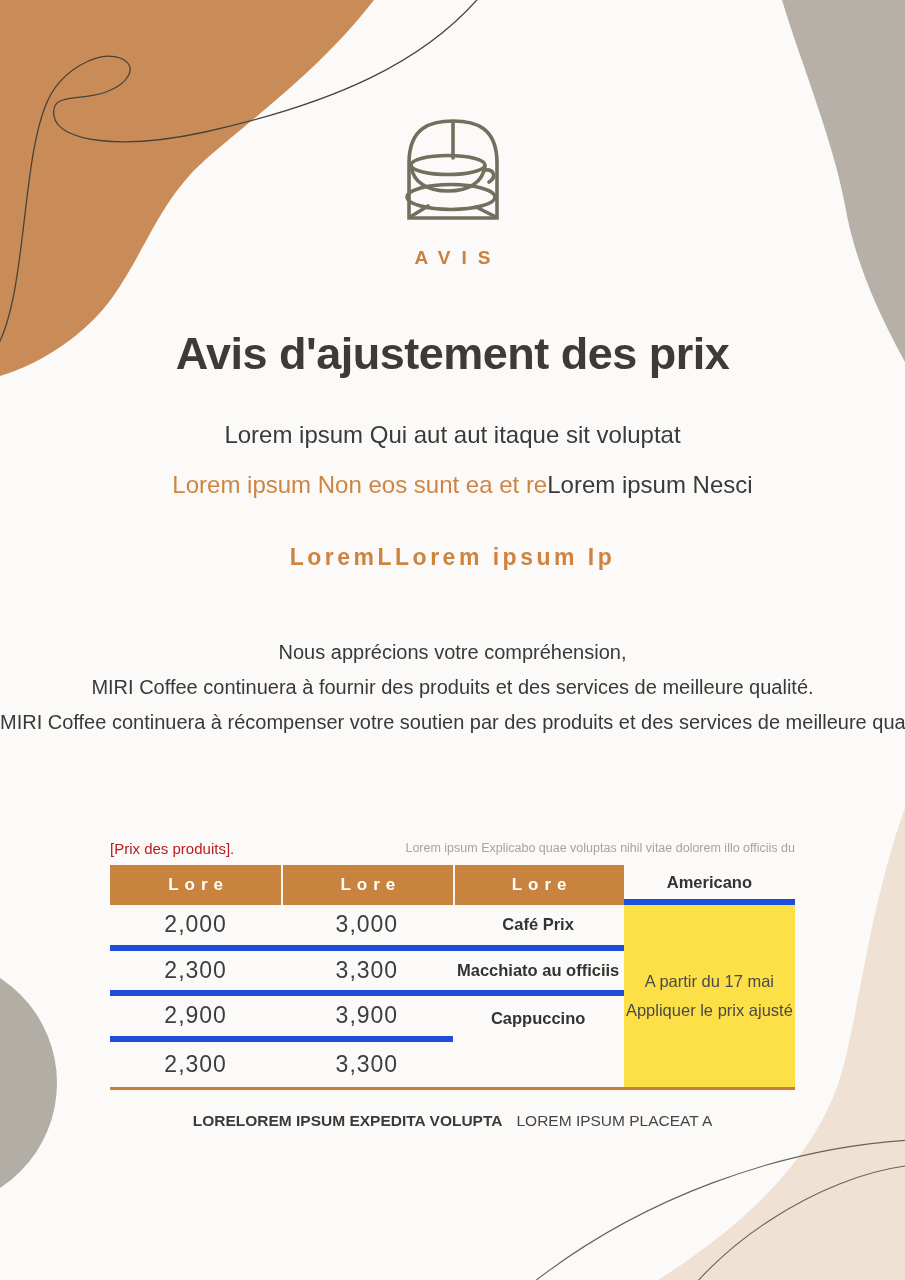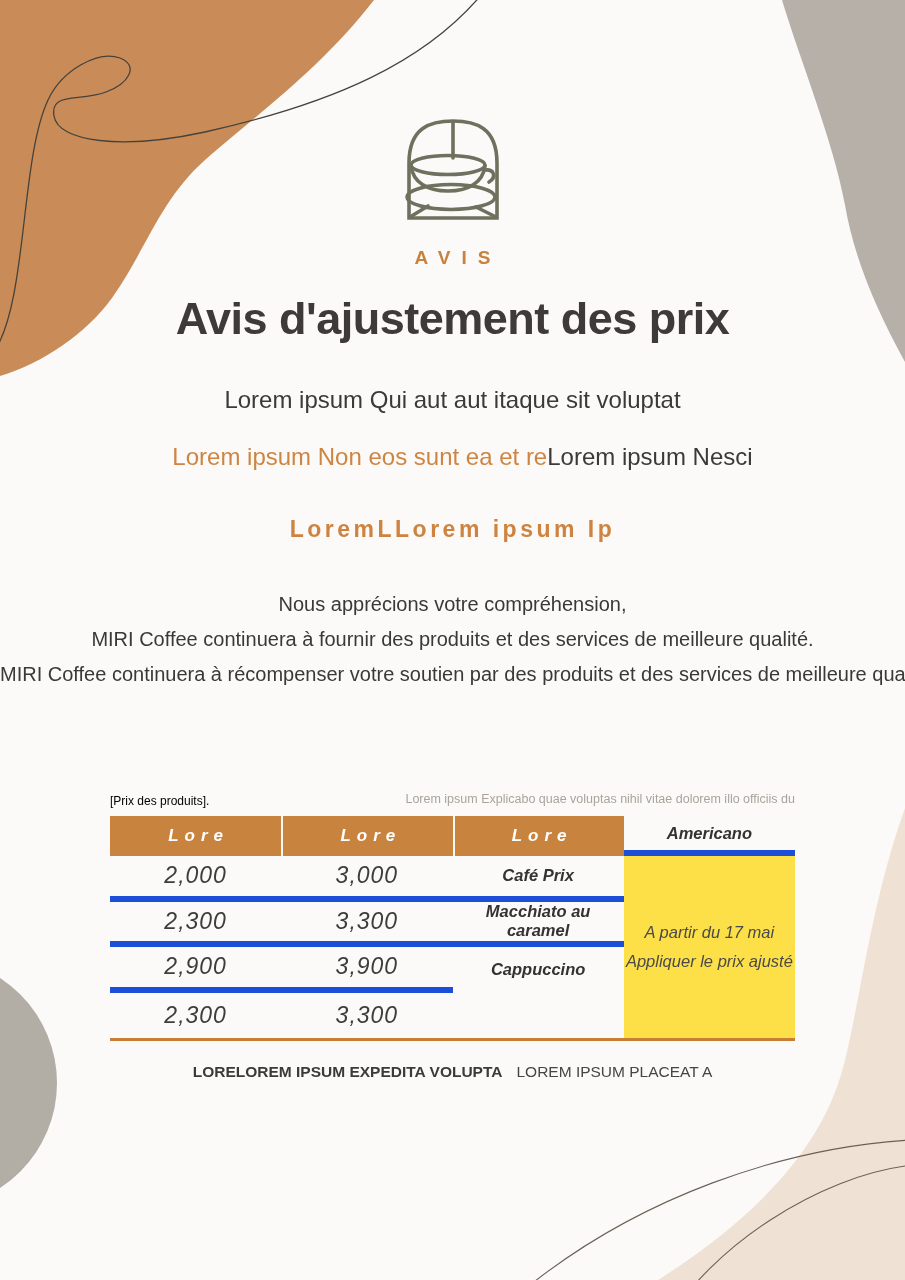--- a/index.html
+++ b/index.html
@@ -14,52 +14,51 @@
   .bg-layer{position:absolute;inset:0;z-index:0;}
   .content{position:relative;z-index:1;padding-top:113px;text-align:center;}
 
   .logo-wrap{display:flex;justify-content:center;}
   .brand{
     margin-top:22px;
     font-size:19px;font-weight:bold;color:#c8823e;
     letter-spacing:11px;padding-left:11px;
   }
   .main-title{
-    margin-top:24px;
+    margin-top:59px;
     font-size:45px;font-weight:bold;color:#3e3a38;
     letter-spacing:-0.5px;white-space:nowrap;
   }
   .subtitle{margin-top:40px;font-size:24px;line-height:30px;color:#3a3a3a;white-space:nowrap;}
-  .subtitle2{margin-top:27px;font-size:24px;line-height:30px;white-space:nowrap;padding-left:20px;}
+  .subtitle2{margin-top:20px;font-size:24px;line-height:30px;white-space:nowrap;padding-left:20px;}
   .subtitle2 .orange{color:#ce8542;}
   .subtitle2 .dark{color:#3a3a3a;}
   .section-heading{
     margin-top:44px;
     font-size:23px;font-weight:bold;color:#ce8440;
     letter-spacing:3.5px;white-space:nowrap;
   }
-  .paragraph{margin-top:44px;font-size:20px;line-height:35px;color:#393939;}
+  .paragraph{margin-top:64px;font-size:20px;line-height:35px;color:#393939;}
   .paragraph div{white-space:nowrap;}
 
   .table-caption{
     width:685px;margin:100px 0 0 110px;
     display:flex;justify-content:space-between;align-items:flex-end;
     text-align:left;
   }
-  .caption-left{font-size:12px;color:#000000;}
+  .caption-left{font-size:15px;color:#b91c1c;}
   .caption-right{font-size:12.5px;color:#a9a39c;padding-bottom:2px;}
 
   .price-table{
     width:685px;margin:8px 0 0 110px;
     display:grid;
     grid-template-columns:repeat(4,1fr);
     grid-template-rows:40px repeat(4,45.5px);
     border-bottom:3px solid #c87f35;
     text-align:center;
-    font-style:italic;
   }
   .th{
     background:#c8843e;color:#fff;
     font-size:17px;font-weight:bold;letter-spacing:6px;padding-left:6px;
     display:flex;align-items:center;justify-content:center;
   }
   .th + .th{border-left:2px solid #faf7f3;}
   .td{
     display:flex;align-items:center;justify-content:center;
     border-bottom:6px solid #1d4ed8;
@@ -135,21 +134,21 @@
     <div class="th">Lore</div>
 
     <div class="td name">Americano</div>
     <div class="td price">2,000</div>
     <div class="td price">3,000</div>
 
     <div class="td name">Café Prix</div>
     <div class="td price">2,300</div>
     <div class="td price">3,300</div>
 
-    <div class="td name">Macchiato au caramel</div>
+    <div class="td name">Macchiato au officiis</div>
     <div class="td price">2,900</div>
     <div class="td price">3,900</div>
 
     <div class="td name row-last" style="border-bottom:none">Cappuccino</div>
     <div class="td price" style="border-bottom:none">2,300</div>
     <div class="td price" style="border-bottom:none">3,300</div>
 
     <div class="note-cell">
       <span>A partir du 17 mai</span>
       <span>Appliquer le prix ajusté</span>

